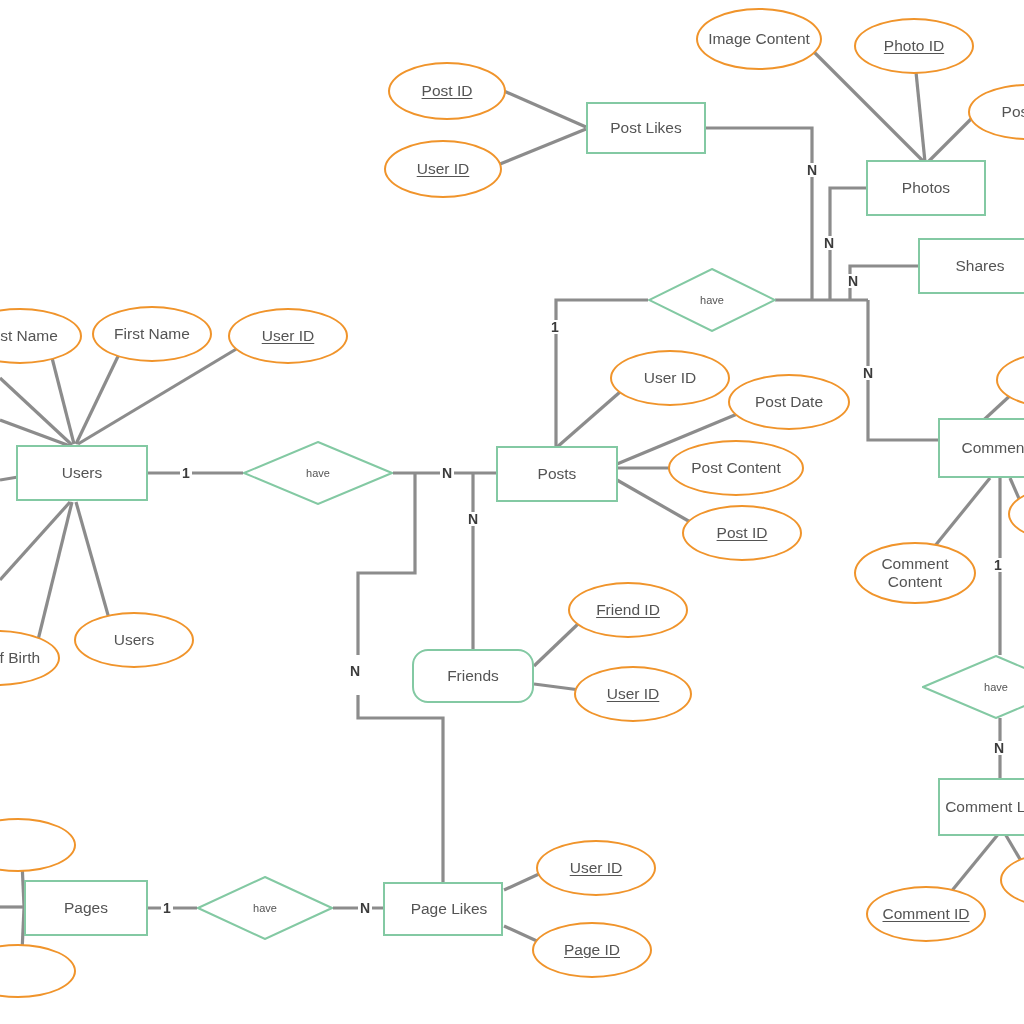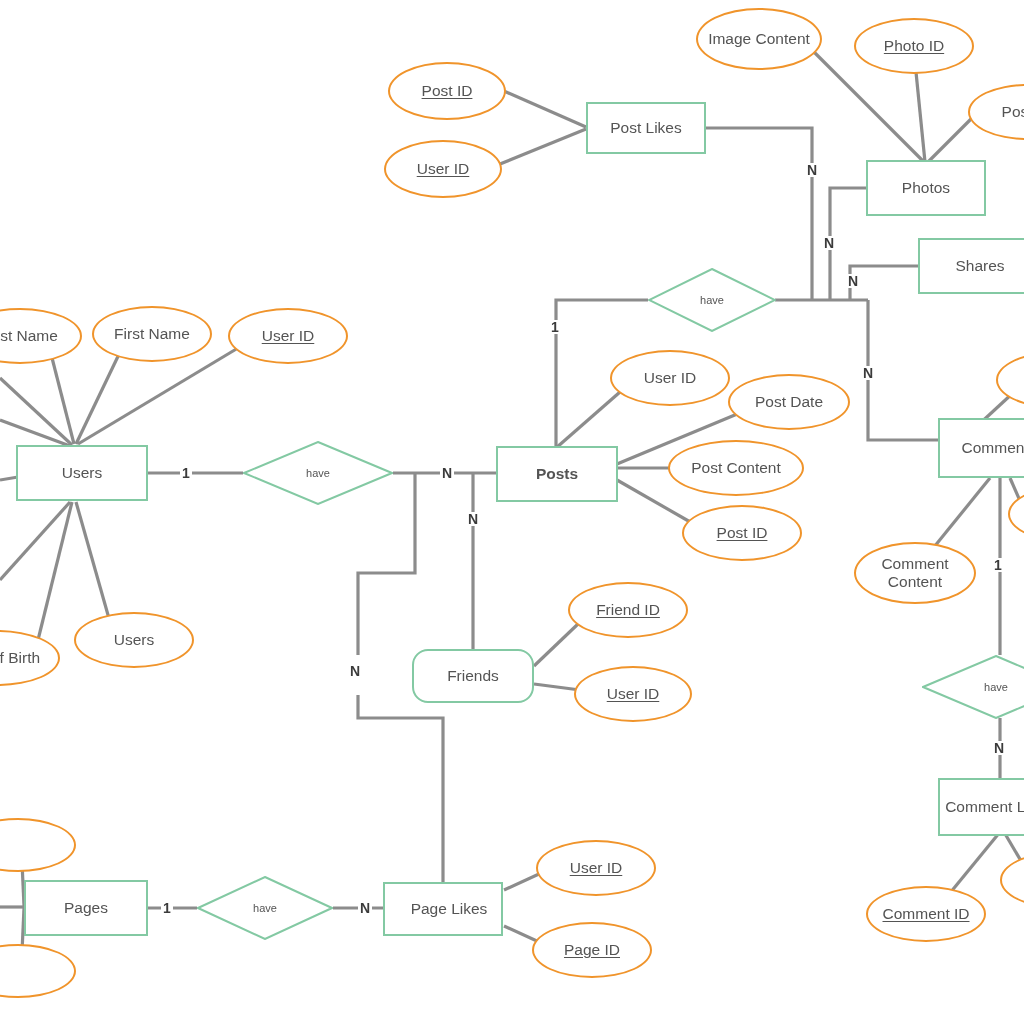--- a/index.html
+++ b/index.html
@@ -112,21 +112,21 @@
   </div>
 
   <div class="node entity" style="left:918px;top:238px;width:124px;height:56px;">
     <span>Shares</span>
   </div>
 
   <div class="node entity" style="left:16px;top:445px;width:132px;height:56px;">
     <span>Users</span>
   </div>
 
-  <div class="node entity" style="left:496px;top:446px;width:122px;height:56px;font-weight:bold;">
+  <div class="node entity" style="left:496px;top:446px;width:122px;height:56px;">
     <span>Posts</span>
   </div>
 
   <div class="node entity" style="left:938px;top:418px;width:122px;height:60px;">
     <span>Comments</span>
   </div>
 
   <div class="node entity" style="left:412px;top:649px;width:122px;height:54px;border-radius:16px;">
     <span>Friends</span>
   </div>

